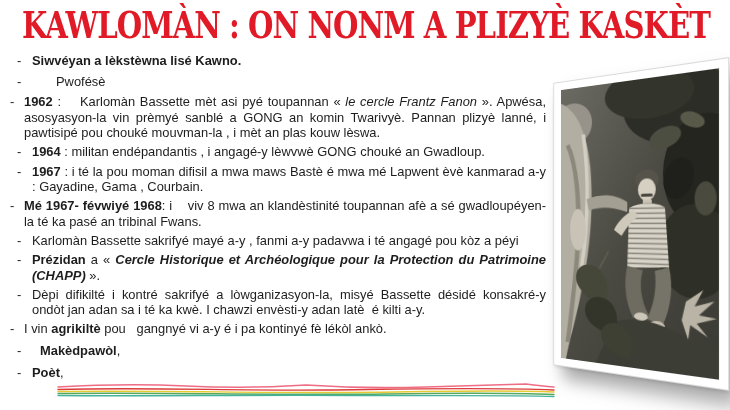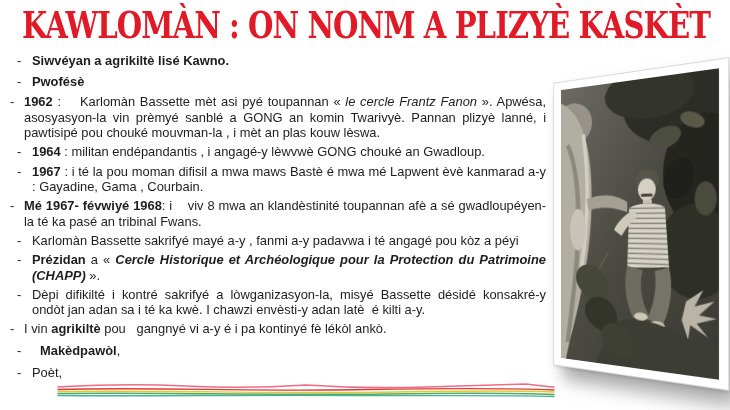--- a/index.html
+++ b/index.html
@@ -69,25 +69,25 @@
 <div class="slide" style="background: rgb(255, 255, 255);">
 
   <div class="title-wrap">
     <span class="slide-title" style="color: rgb(225, 26, 39);">KAWLOMÀN : ON NONM A PLIZYÈ KASKÈT</span>
   </div>
 
   <div class="body" style="color: rgb(29, 29, 29);">
     <ul class="bullets">
         <li class="bullet">
           <span class="dash">-</span>
-          <span class="content"><span style="font-weight: bold;">Siwvéyan a agrikiltè lisé Kawno.</span></span>
-        </li>
-        <li class="bullet">
-          <span class="dash">-</span>
-          <span class="content"><span style="font-weight: bold;">Pwofésè</span></span>
+          <span class="content"><span style="font-weight: bold;">Siwvéyan a lèkstèwna lisé Kawno.</span></span>
+        </li>
+        <li class="bullet">
+          <span class="dash">-</span>
+          <span class="content"><span style="font-weight: normal; margin-left: 24px;">Pwofésè</span></span>
         </li>
         <li class="bullet tight justify">
           <span class="dash">-</span>
           <span class="content"><span style="font-weight: bold; margin-top: 44px;">1962</span><span> :    Karlomàn Bassette mèt asi pyé toupannan « </span><span style="font-style: italic;">le cercle Frantz Fanon</span><span> ». Apwésa, asosyasyon-la vin prèmyé sanblé a GONG an komin Twarivyè. Pannan plizyè lanné, i  pawtisipé pou chouké mouvman-la , i mèt an plas kouw lèswa.</span></span>
         </li>
         <li class="bullet">
           <span class="dash">-</span>
           <span class="content"><span style="font-weight: bold;">1964</span><span> : militan endépandantis , i angagé-y lèwvwè GONG chouké an Gwadloup.</span></span>
         </li>
         <li class="bullet justify">
@@ -113,21 +113,21 @@
         <li class="bullet tight">
           <span class="dash">-</span>
           <span class="content"><span>I vin </span><span style="font-weight: bold;">agrikiltè</span><span> pou   gangnyé vi a-y é i pa kontinyé fè lékòl ankò.</span></span>
         </li>
         <li class="bullet">
           <span class="dash">-</span>
           <span class="content"><span style="font-weight: bold; padding-left: 8px;">Makèdpawòl</span><span>,</span></span>
         </li>
         <li class="bullet">
           <span class="dash">-</span>
-          <span class="content"><span style="font-weight: normal;">Poèt</span><span>,</span></span>
+          <span class="content"><span style="font-weight: bold;">Poèt</span><span>,</span></span>
         </li>
       </ul>
   </div>
 
   <div class="photo-frame">
     <svg viewBox="0 0 162 288" preserveAspectRatio="none" aria-label="Black-and-white photograph of a mustached man in a striped shirt sitting at the foot of a large tree surrounded by foliage">
       <defs>
         <linearGradient id="bgG" x1="0" y1="0" x2="1" y2="1">
           <stop offset="0" stop-color="#6b6a63"></stop>
           <stop offset="0.5" stop-color="#4a4942"></stop>

